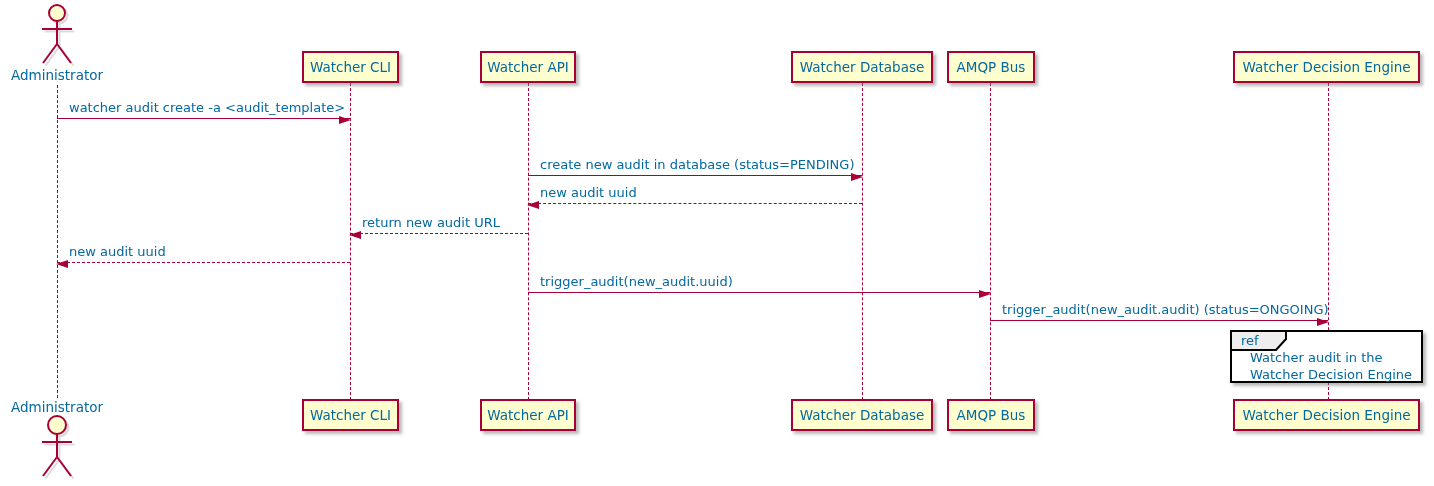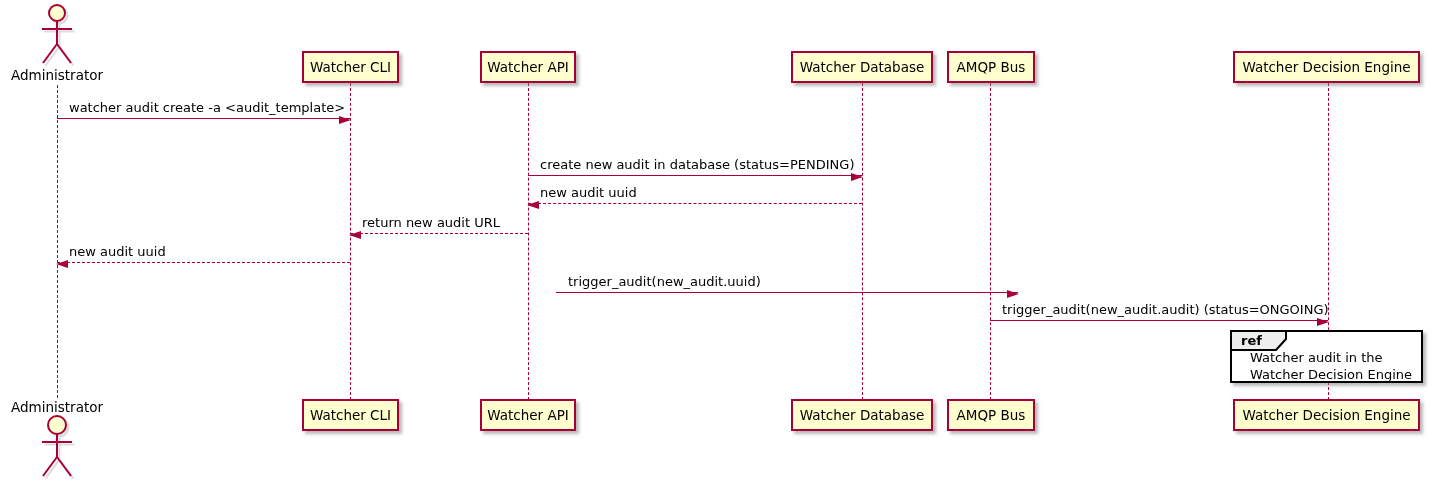--- a/index.html
+++ b/index.html
@@ -1,18 +1,18 @@
 <!DOCTYPE html>
 <html><head>
 <meta charset="utf-8">
 <style>
   html, body { margin:0; padding:0; background:#ffffff; }
   #canvas {
     position:relative; width:1434px; height:486px; background:#ffffff;
-    font-family:"DejaVu Sans", sans-serif; color:#000000; overflow:hidden;
+    font-family:"DejaVu Sans", sans-serif; color:#0369a1; overflow:hidden;
   }
   
   .pbox {
     position:absolute; box-sizing:border-box; height:32px;
     background:#FEFECE; border:2px solid #A80036;
     display:flex; align-items:center; justify-content:center;
     font-size:13.5px; white-space:nowrap;
     box-shadow:3px 3px 3px rgba(130,130,130,0.55);
     z-index:3;
   }
@@ -52,21 +52,21 @@
   .actor-figure { position:absolute; z-index:3; }
   
   .ref {
     position:absolute; left:1230px; top:330px; width:193px; height:53px;
     box-sizing:border-box; background:#ffffff; border:2px solid #000;
     box-shadow:3px 3px 3px rgba(130,130,130,0.55); z-index:5;
   }
   .ref-tab-svg { position:absolute; left:-2px; top:-2px; }
   .ref-tab-label {
     position:absolute; left:9px; top:1px;
-    font-size:13px; font-weight:bold; z-index:6;
+    font-size:13px; font-weight:normal; z-index:6;
   }
   .ref-body {
     position:absolute; left:18px; top:18px;
     font-size:13px; line-height:16.5px; white-space:nowrap;
   }
 </style>
 </head>
 <body>
 
 <div id="canvas">
@@ -126,21 +126,21 @@
     <div class="line"></div>
     <div class="head left"></div>
   </div>
 
   <div class="msg dashed" style="left:57px; top:243px; width:293px;">
     <span class="lbl">new audit uuid</span>
     <div class="line"></div>
     <div class="head left"></div>
   </div>
 
-  <div class="msg solid" style="left:528px; top:273px; width:462px;margin-left:28px;">
+  <div class="msg solid" style="left:528px; top:273px; width:462px;">
     <span class="lbl">trigger_audit(new_audit.uuid)</span>
     <div class="line"></div>
     <div class="head right"></div>
   </div>
 
   <div class="msg solid" style="left:990px; top:301px; width:338px;">
     <span class="lbl">trigger_audit(new_audit.audit) (status=ONGOING)</span>
     <div class="line"></div>
     <div class="head right"></div>
   </div>

